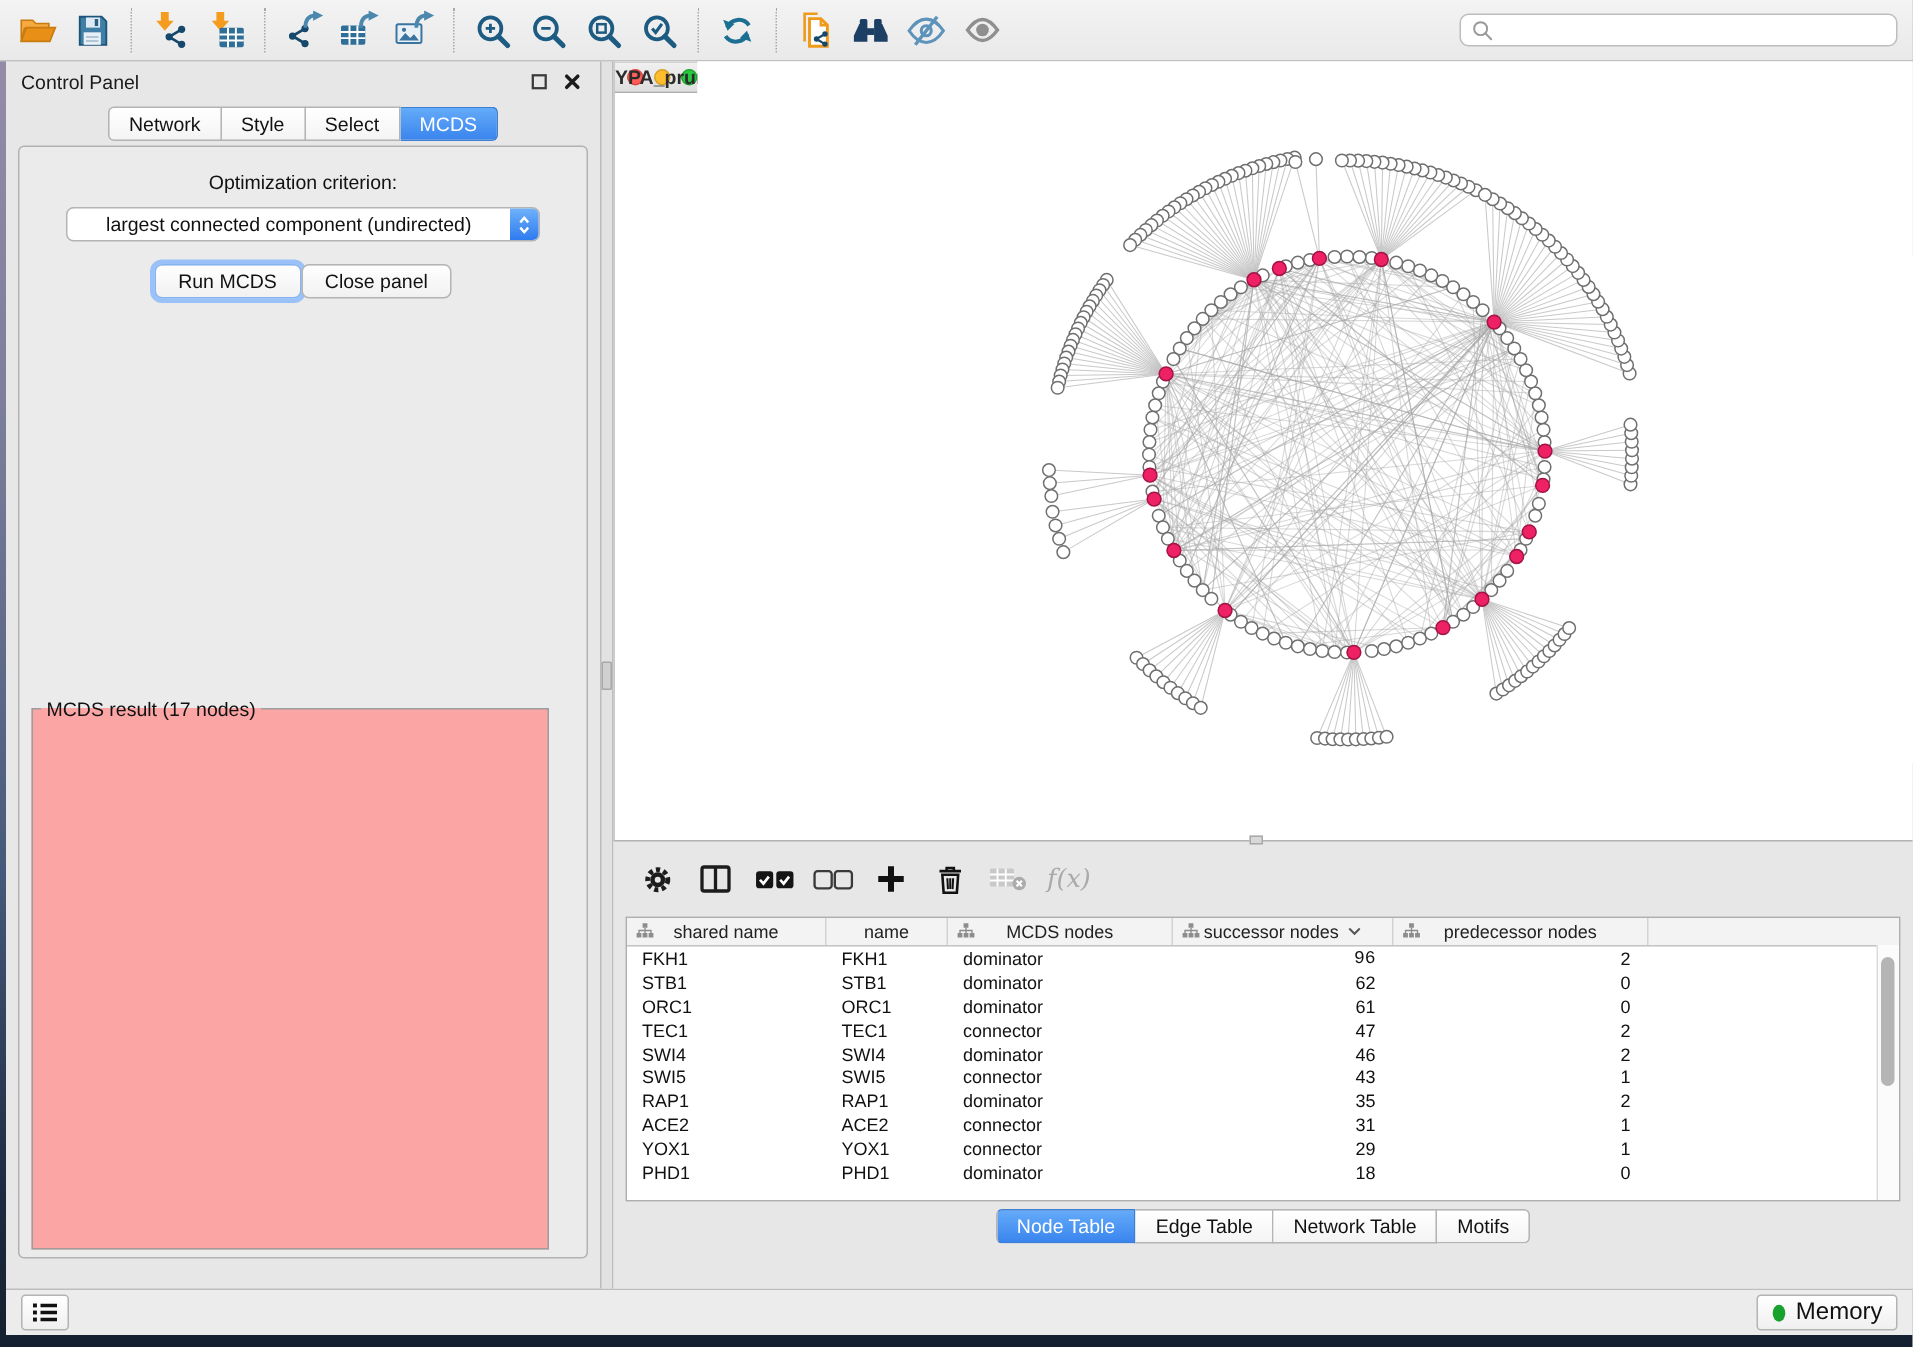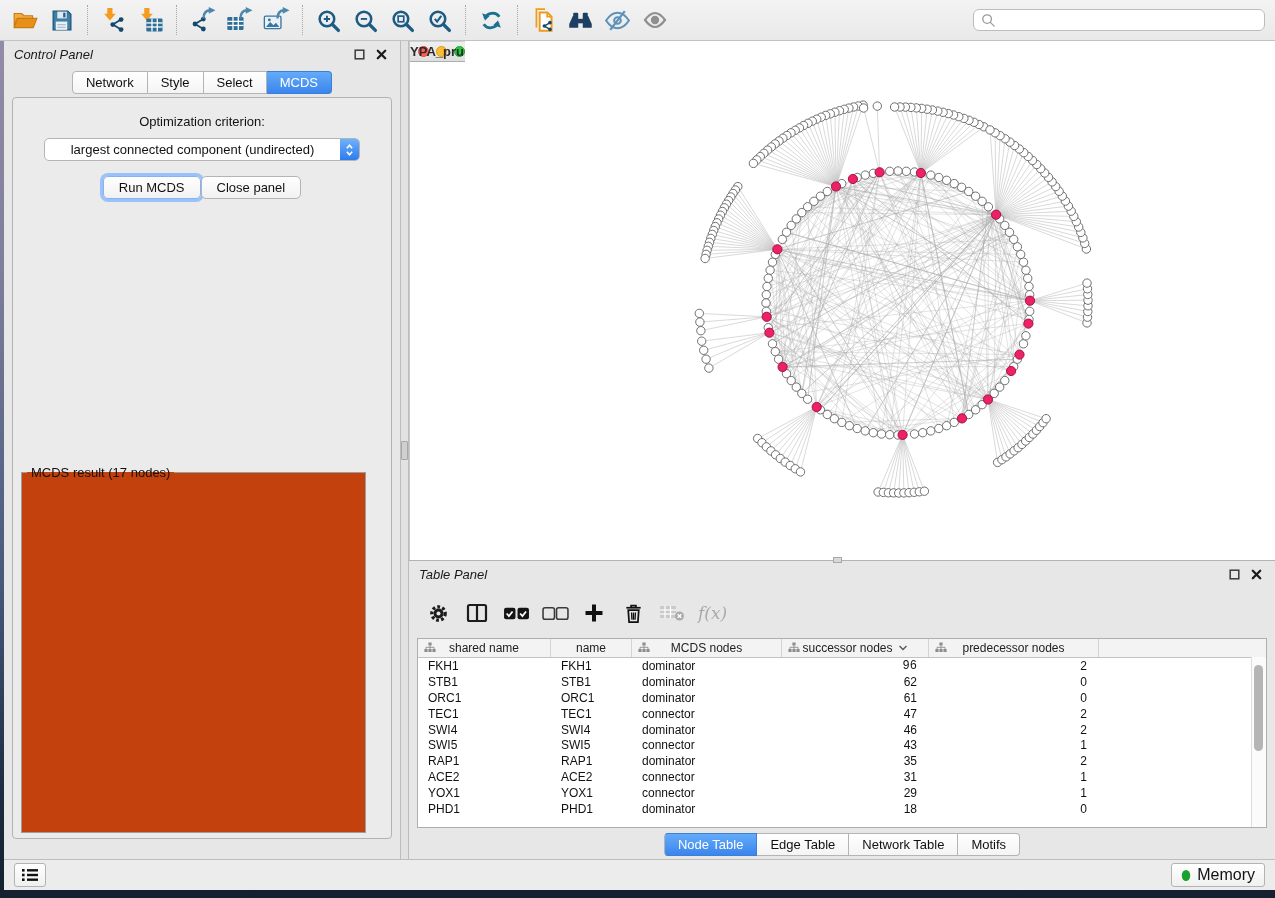--- a/index.html
+++ b/index.html
@@ -18,21 +18,21 @@
   .search-wrap{position:absolute;right:10px;top:9px;width:292px;height:22px;}
   .search-wrap input{width:100%;height:100%;box-sizing:border-box;border:1px solid #bdbdbd;
     border-radius:6px;padding:0 8px 0 27px;font-size:13px;background:#fff;outline:none;}
   .search-wrap svg{position:absolute;left:8px;top:4px;}
   
   .window-body{position:absolute;left:4px;top:41px;width:1271px;bottom:8px;
     display:flex;flex-direction:column;background:#e7e7e7;}
   .main-row{flex:1;display:flex;min-height:0;}
   
   .control-panel{width:396px;flex:0 0 auto;display:flex;flex-direction:column;background:#e7e7e7;}
-  .panel-header{height:27px;display:flex;align-items:center;padding:0 10px;flex:0 0 auto;font-style:italic;}
+  .panel-header{height:27px;display:flex;align-items:center;padding:0 10px;flex:0 0 auto;}
   .panel-title{font-size:13px;color:#1a1a1a;}
   .panel-header .spacer{flex:1;}
   .panel-ctl{width:18px;height:18px;display:flex;align-items:center;justify-content:center;margin-left:4px;}
   .cp-tabs{height:26px;display:flex;justify-content:center;align-items:flex-end;flex:0 0 auto;}
   .seg{border:1px solid #b4b4b4;border-left:none;background:linear-gradient(#ffffff,#f4f4f4);
     padding:3px 13px;font-size:13px;color:#111;cursor:default;}
   .seg:first-child{border-left:1px solid #b4b4b4;border-radius:4px 0 0 4px;}
   .seg:last-child{border-radius:0 4px 4px 0;}
   .seg-active{background:linear-gradient(#64abf9,#3a85ee);color:#fff;border-color:#3d7fd4;}
   .cp-content{margin:3px 8px 20px 8px;border:1px solid #b2b2b2;border-radius:4px;background:#ebebeb;
@@ -41,21 +41,21 @@
   .combo{margin-top:9px;width:316px;height:23px;background:#fff;border:1px solid #b4b4b4;border-radius:5px;
     display:flex;align-items:center;box-sizing:border-box;}
   .combo-label{flex:1;text-align:center;font-size:13px;color:#111;white-space:nowrap;}
   .combo-stepper{width:19px;align-self:stretch;background:linear-gradient(#6fb1fa,#2e7bef);
     border-radius:0 4px 4px 0;display:flex;align-items:center;justify-content:center;}
   .btn-row{margin-top:15px;display:flex;}
   .mac-btn{background:linear-gradient(#ffffff,#f1f1f1);border:1px solid #b4b4b4;border-radius:5px;
     padding:3px 15px;font-size:13px;color:#111;font-family:"Liberation Sans",sans-serif;}
   .focus-ring{box-shadow:0 0 0 3px rgba(110,170,255,.65);border-color:#84b4f2;}
   .mcds-fieldset{margin:auto 25px 5px 8px;align-self:stretch;height:368px;box-sizing:border-box;
-    border:1px solid #9d9d9d;background:#c2410c;padding:0;position:relative;}
+    border:1px solid #9d9d9d;background:#fca5a5;padding:0;position:relative;}
   .mcds-fieldset legend{font-size:13px;color:#111;padding:0 4px;margin-left:5px;}
   .mcds-list{position:absolute;left:0;right:14px;top:2px;bottom:0;overflow:hidden;padding:2px 0 0 7px;}
   .mcds-scroll{position:absolute;top:0;right:0;bottom:0;width:14px;background:#fbfbfb;border-left:1px solid #e0e0e0;}
   
   .v-split{width:9px;flex:0 0 auto;background:#e2e2e2;border-left:1px solid #bcbcbc;border-right:1px solid #bcbcbc;
     position:relative;box-sizing:border-box;}
   .v-split .handle{position:absolute;top:400px;left:0px;width:5px;height:17px;background:#d0d0d0;
     border:1px solid #a8a8a8;border-radius:1px;}
   
   .right-col{flex:1;display:flex;flex-direction:column;min-width:0;background:#fff;}
@@ -997,34 +997,20 @@
                 <circle cx="546.1" cy="330.0" r="4.6" fill="#ee2164" stroke="#a31347" stroke-width="1"></circle>
                 <circle cx="554.5" cy="313.6" r="4.6" fill="#ee2164" stroke="#a31347" stroke-width="1"></circle>
                 <circle cx="563.4" cy="282.6" r="4.6" fill="#ee2164" stroke="#a31347" stroke-width="1"></circle>
               </g>
             </svg>
         </div>
       </div>
 
       <div class="table-panel">
         <div class="h-handle"></div>
-        <div class="panel-header">
-          <span class="panel-title">Table Panel</span>
-          <span class="spacer"></span>
-          <span class="panel-ctl">
-            <svg viewBox="0 0 11 11" width="11" height="11">
-                <rect x="1.2" y="1.2" width="8.6" height="8.6" fill="none" stroke="#3a3a3a" stroke-width="1.5"></rect>
-              </svg>
-          </span>
-          <span class="panel-ctl">
-            <svg viewBox="0 0 11 11" width="11" height="11">
-                <path d="M1.8 1.8 L9.2 9.2 M9.2 1.8 L1.8 9.2" stroke="#1c1c1c" stroke-width="2.3" stroke-linecap="round"></path>
-              </svg>
-          </span>
-        </div>
         <div class="tp-toolbar">
           <span class="tt-icon">
             <svg viewBox="0 0 24 24" width="23" height="23">
               <circle cx="12" cy="12" r="7" fill="none" stroke="#1c1c1c" stroke-width="3.4" stroke-dasharray="2.9 2.35"></circle>
               <circle cx="12" cy="12" r="5.2" fill="#1c1c1c"></circle>
               <circle cx="12" cy="12" r="2.1" fill="#e7e7e7"></circle>
             </svg>
           </span>
           <span class="tt-icon">
             <svg viewBox="0 0 24 24" width="24" height="24">

